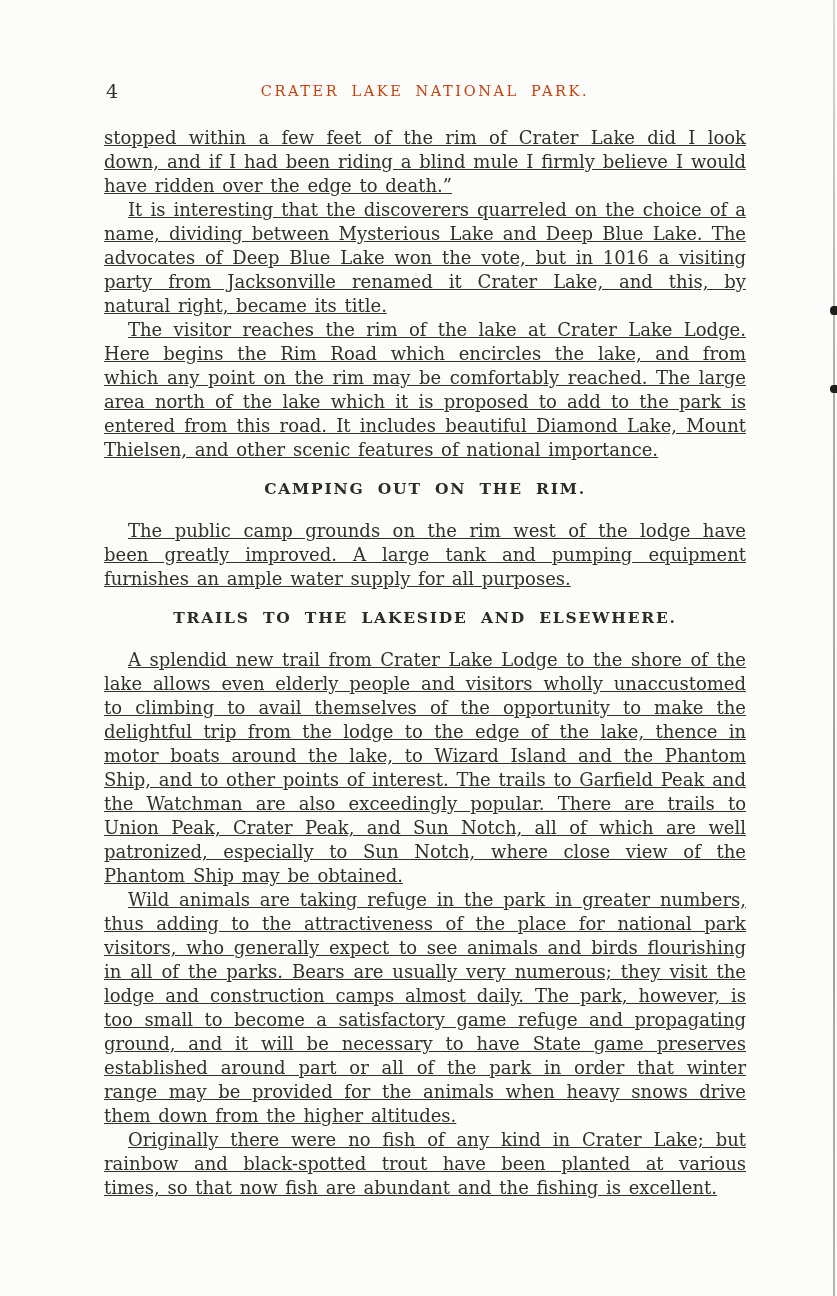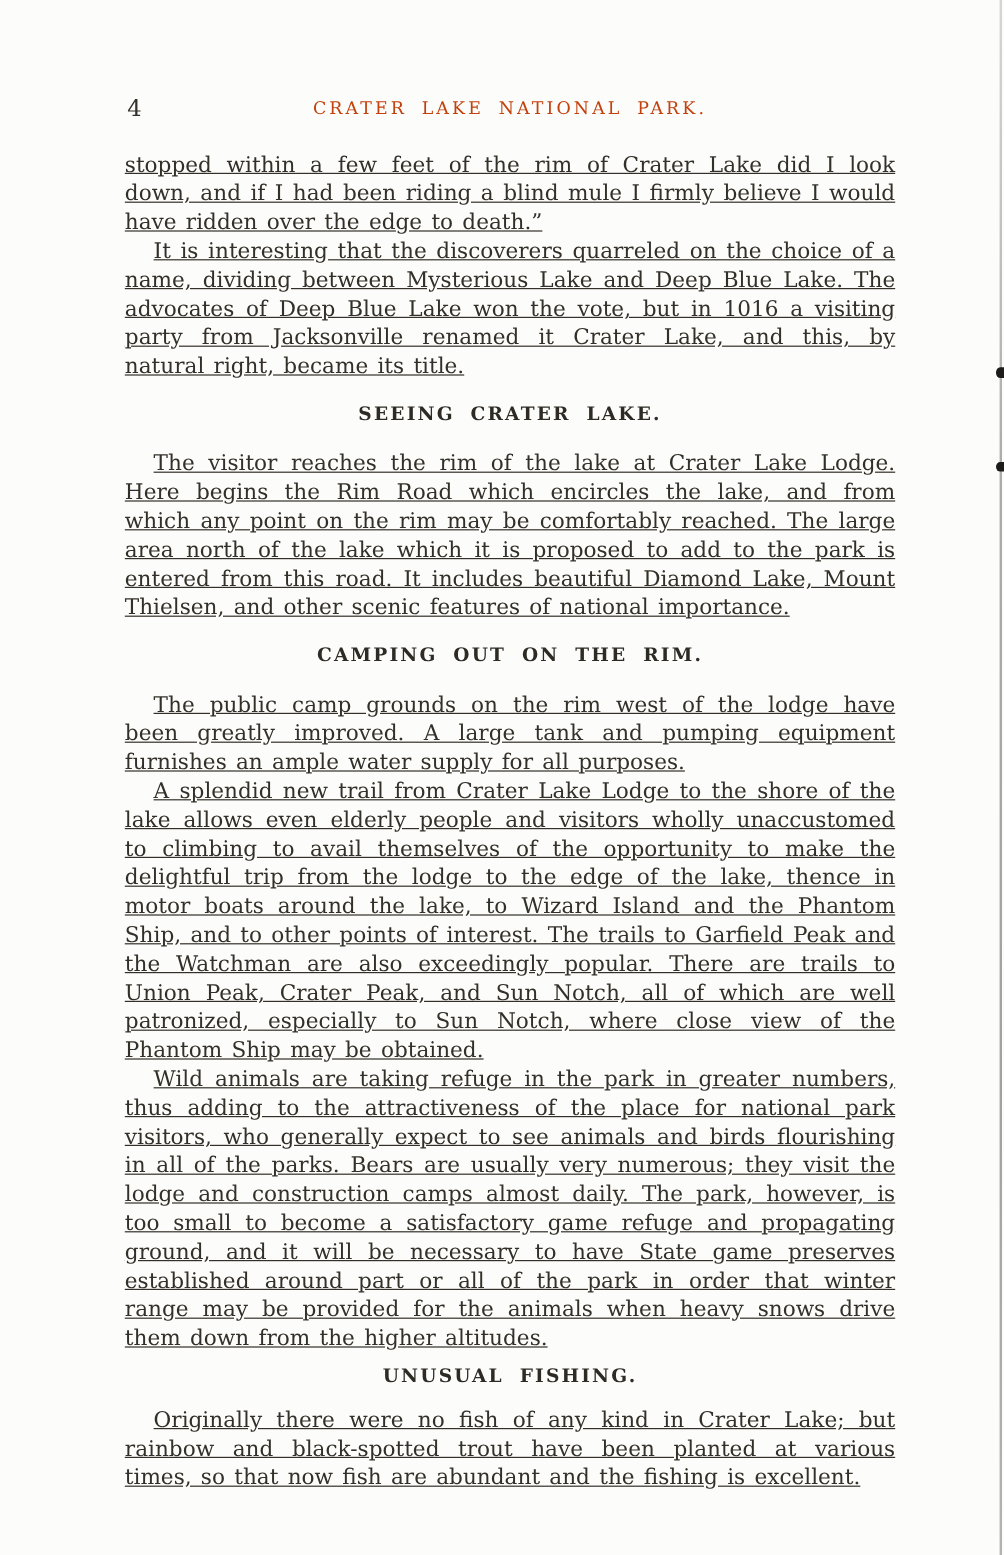--- a/index.html
+++ b/index.html
@@ -94,26 +94,25 @@
   <div class="text-col">
 
     <div class="page-header">
       <span class="page-number">4</span>
       <div class="running-title">CRATER LAKE NATIONAL PARK.</div>
     </div>
 
     <p class="para no-indent">stopped within a few feet of the rim of Crater Lake did I look down, and if I had been riding a blind mule I firmly believe I would have ridden over the edge to death.”</p>
     <p class="para">It is interesting that the discoverers quarreled on the choice of a name, dividing between Mysterious Lake and Deep Blue Lake.  The advocates of Deep Blue Lake won the vote, but in 1016 a visiting party from Jacksonville renamed it Crater Lake, and this, by natural right, became its title.</p>
 
-    <h2 class="section-heading">SEEING CRATER LAKE.</h2>
     <p class="para">The visitor reaches the rim of the lake at Crater Lake Lodge. Here begins the Rim Road which encircles the lake, and from which any point on the rim may be comfortably reached.  The large area north of the lake which it is proposed to add to the park is entered from this road.  It includes beautiful Diamond Lake, Mount Thielsen, and other scenic features of national importance.</p>
 
     <h2 class="section-heading">CAMPING OUT ON THE RIM.</h2>
     <p class="para">The public camp grounds on the rim west of the lodge have been greatly improved.  A large tank and pumping equipment furnishes an ample water supply for all purposes.</p>
 
+    <h2 class="section-heading">TRAILS TO THE LAKESIDE AND ELSEWHERE.</h2>
     <p class="para">A splendid new trail from Crater Lake Lodge to the shore of the lake allows even elderly people and visitors wholly unaccustomed to climbing to avail themselves of the opportunity to make the delightful trip from the lodge to the edge of the lake, thence in motor boats around the lake, to Wizard Island and the Phantom Ship, and to other points of interest.  The trails to Garfield Peak and the Watchman are also exceedingly popular.  There are trails to Union Peak, Crater Peak, and Sun Notch, all of which are well patronized, especially to Sun Notch, where close view of the Phantom Ship may be obtained.</p>
     <p class="para">Wild animals are taking refuge in the park in greater numbers, thus adding to the attractiveness of the place for national park visitors, who generally expect to see animals and birds flourishing in all of the parks.  Bears are usually very numerous; they visit the lodge and construction camps almost daily.  The park, however, is too small to become a satisfactory game refuge and propagating ground, and it will be necessary to have State game preserves established around part or all of the park in order that winter range may be provided for the animals when heavy snows drive them down from the higher altitudes.</p>
 
-    <h2 class="section-heading tight">UNUSUAL FISHING.</h2>
     <p class="para">Originally there were no fish of any kind in Crater Lake; but rainbow and black-spotted trout have been planted at various times, so that now fish are abundant and the fishing is excellent.</p>
 
   </div>
 </div>
 
 </body></html>

